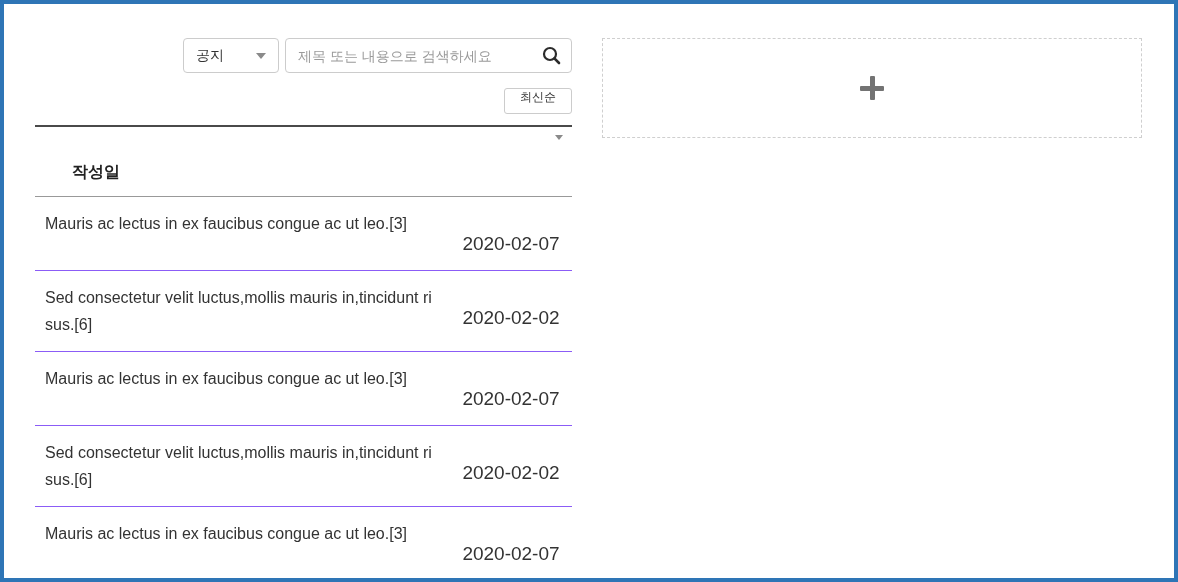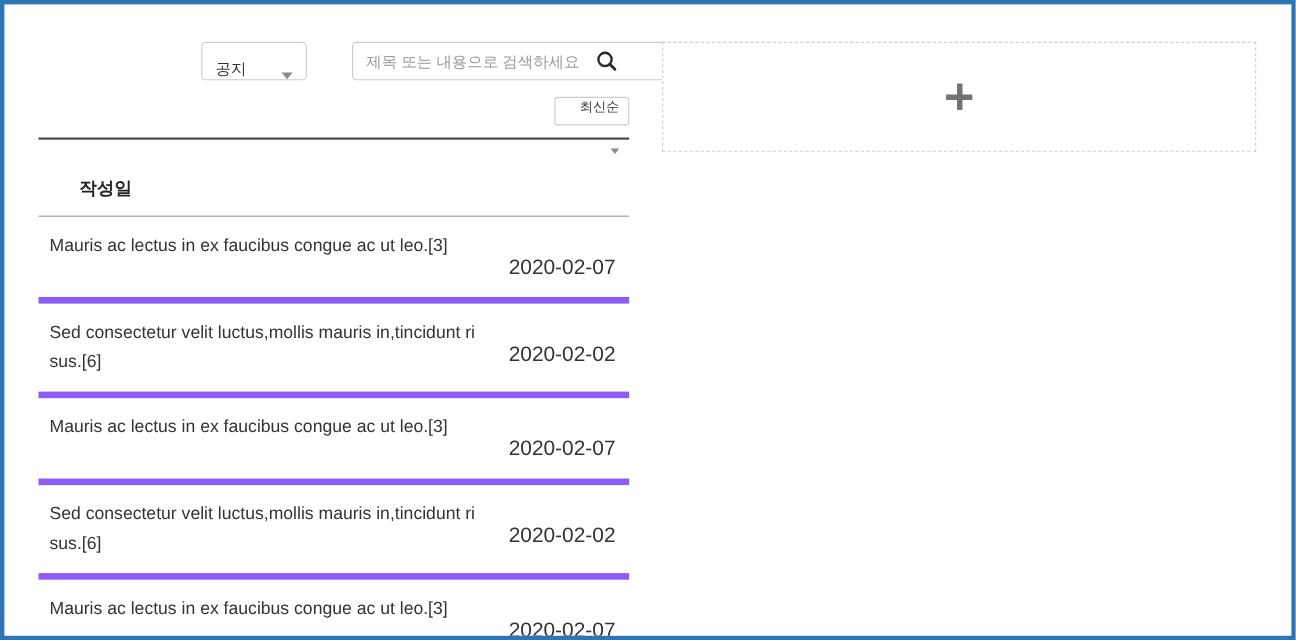--- a/index.html
+++ b/index.html
@@ -9,34 +9,33 @@
     position:relative; width:1178px; height:582px;
     border:4px solid #2e75b6; background:#fff; overflow:hidden;
   }
 
   
   .board { position:absolute; left:31px; top:34px; width:537px; }
 
   .controls-row1 { display:flex; height:35px; }
   .select-box {
     position:relative; height:35px; border:1px solid #ccc; border-radius:4px;
-    background:#fff; display:flex; align-items:flex-end; cursor:pointer;gap:29px;
+    background:#fff; display:flex; align-items:center; cursor:pointer;gap:29px;
   }
   .category-select { width:96px; margin-left:148px; padding:0 12px; }
   .category-select .sel-label { font-size:14px; color:#333; }
   .caret {
     width:0; height:0; border-left:5px solid transparent; border-right:5px solid transparent;
     border-top:6px solid #8a8a8a; margin-left:auto;
   }
   .search-wrap { position:relative; margin-left:6px; width:287px; height:35px; }
   .search-input {
     width:100%; height:100%; border:1px solid #ccc; border-radius:4px;
     font-size:14px; padding:0 38px 0 12px; color:#0f766e; outline:none;
     font-family:"Liberation Sans","DejaVu Sans",sans-serif;
-    margin-left:35px;
   }
   .search-input::placeholder { color:#9a9a9a; }
   .search-btn {
     position:absolute; right:6px; top:3px; width:30px; height:28px;
     background:none; border:none; cursor:pointer; display:flex; align-items:center; justify-content:center;
   }
 
   .controls-row2 { display:flex; justify-content:flex-end; margin-top:15px; height:26px; }
   .sort-select { width:68px; padding:0 8px; height:26px; border-radius:3px;flex-direction:column; }
   .sort-select .sel-label { font-size:12px; color:#333; }
@@ -44,21 +43,21 @@
 
   
   .table { margin-top:11px; border-top:2px solid #4a4a4a; width:537px; }
   .t-head { display:flex; border-bottom:1px solid #999; }
   .t-head .cell-title, .t-head .cell-date {
     font-weight:bold; font-size:16px; color:#222; text-align:center;
     padding:11px 0; line-height:27px;
   }
   .cell-title { width:415px; }
   .cell-date  { width:122px; text-align:center;margin-top:20px; }
-  .t-row { display:flex; border-bottom:6px solid #8b5cf6; cursor:pointer; }
+  .t-row { display:flex; border-bottom:1px solid #8b5cf6; cursor:pointer; }
   .t-row .cell-title {
     font-size:16px; color:#333; line-height:27px; padding:13px 18px 13px 10px;
     word-break:break-all; text-align:left;
   }
   .t-row .cell-date {
     font-size:19px; color:#333; line-height:27px; padding:13px 0; text-align:center;
   }
 
   
   .pagination {

